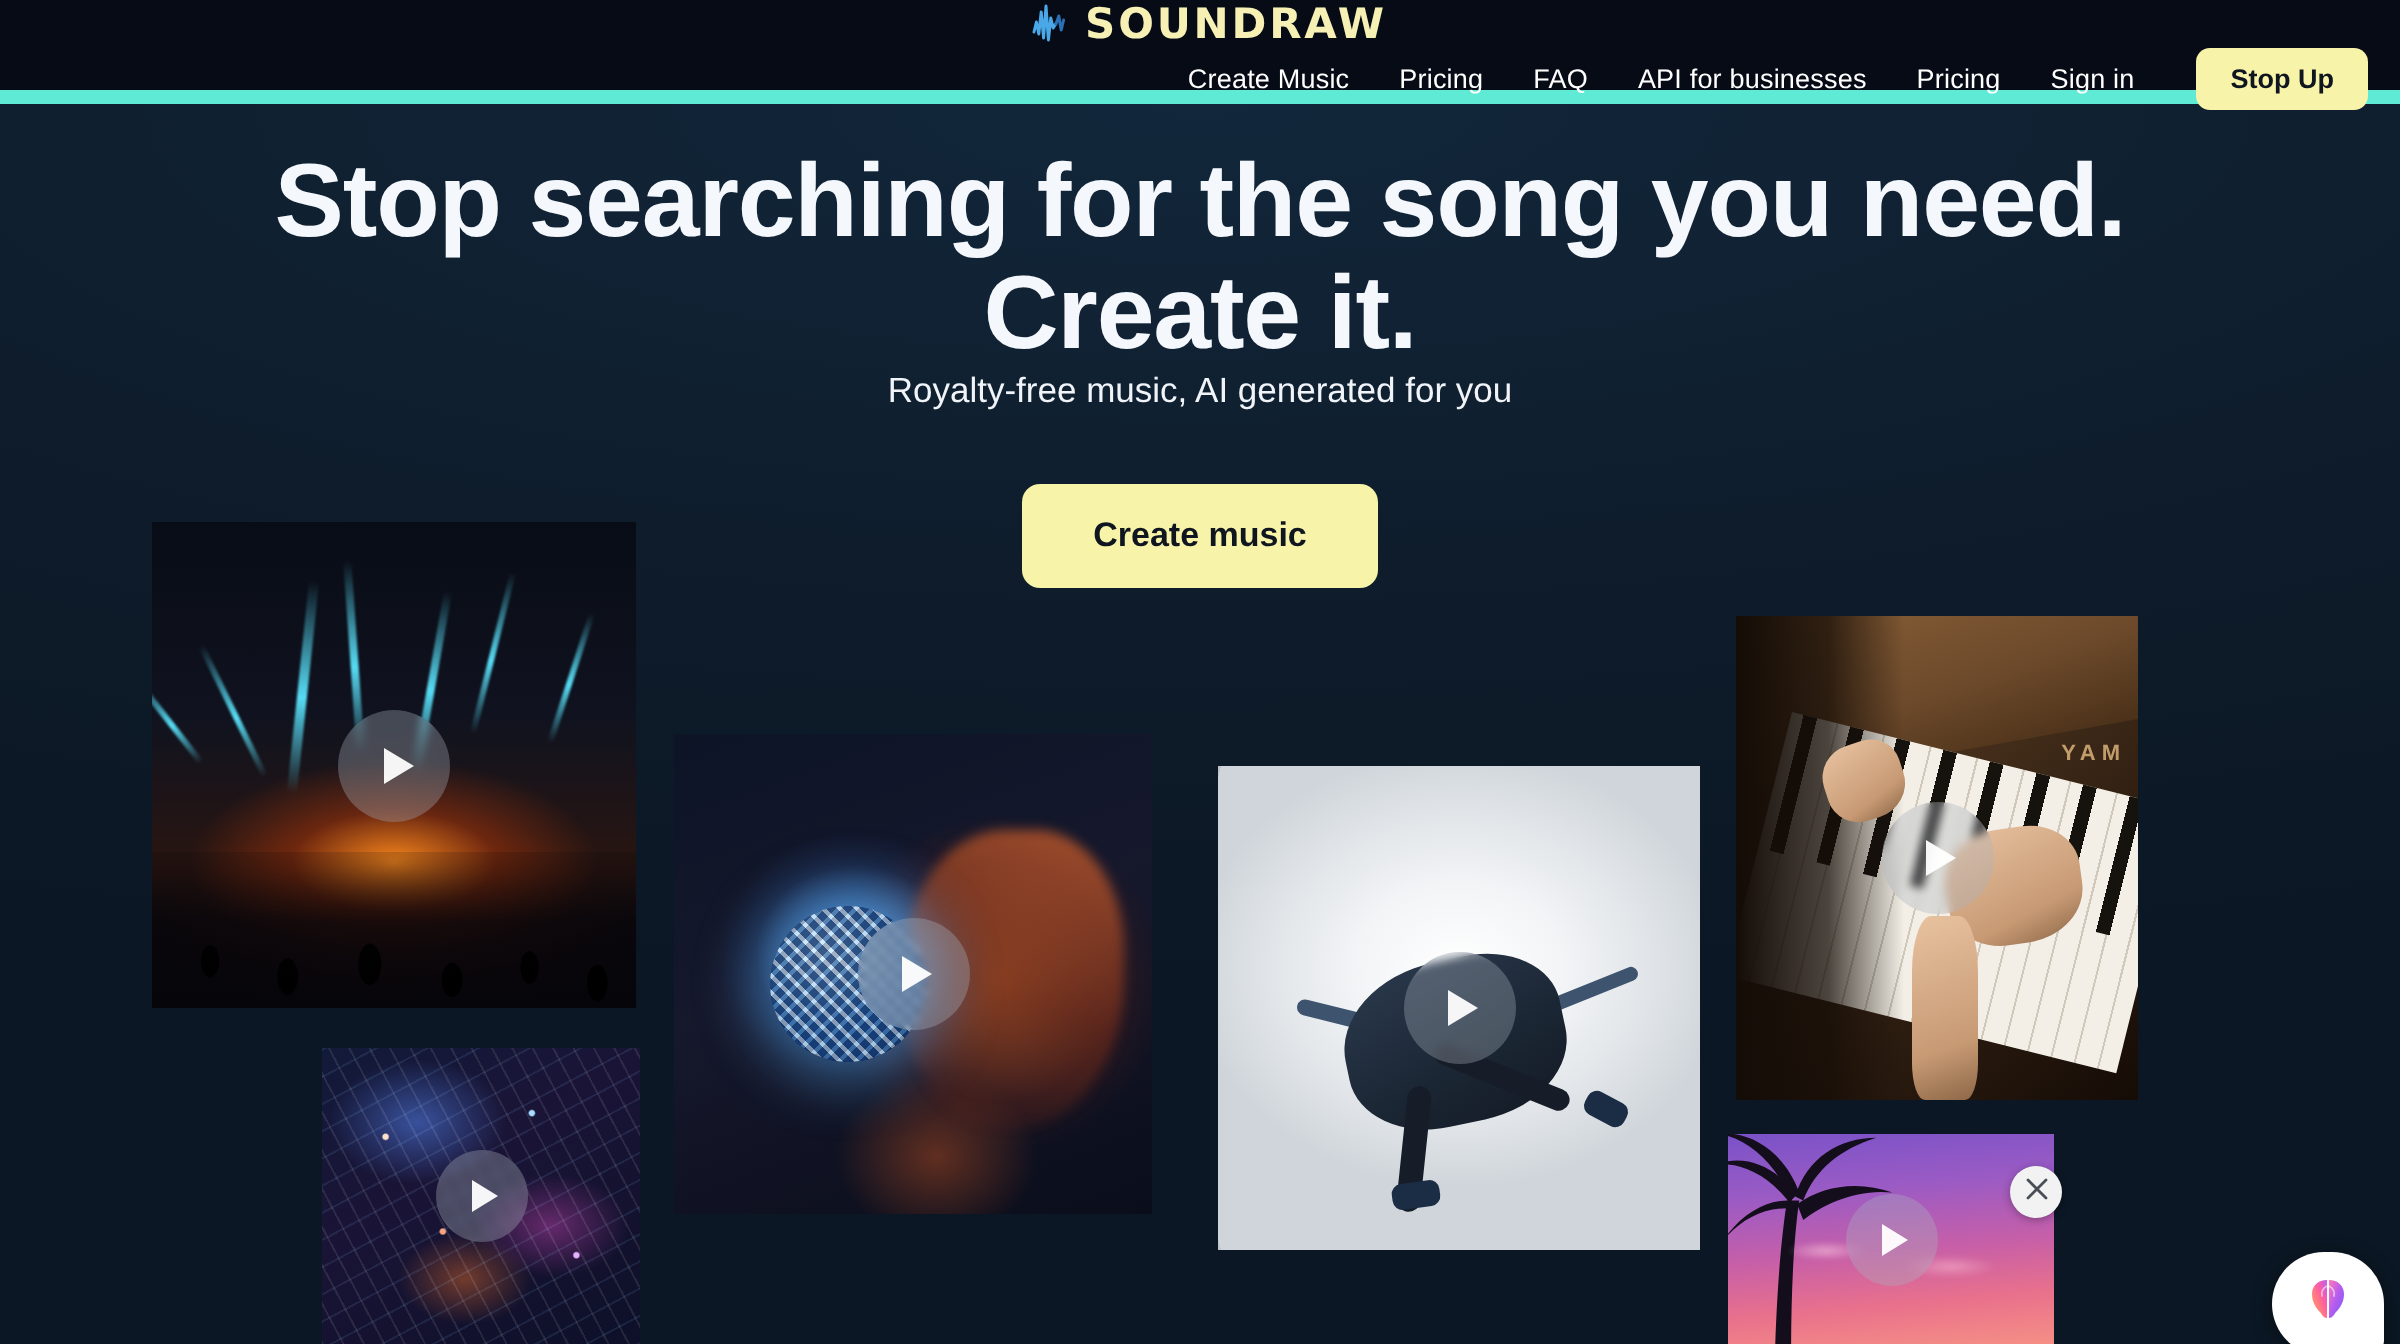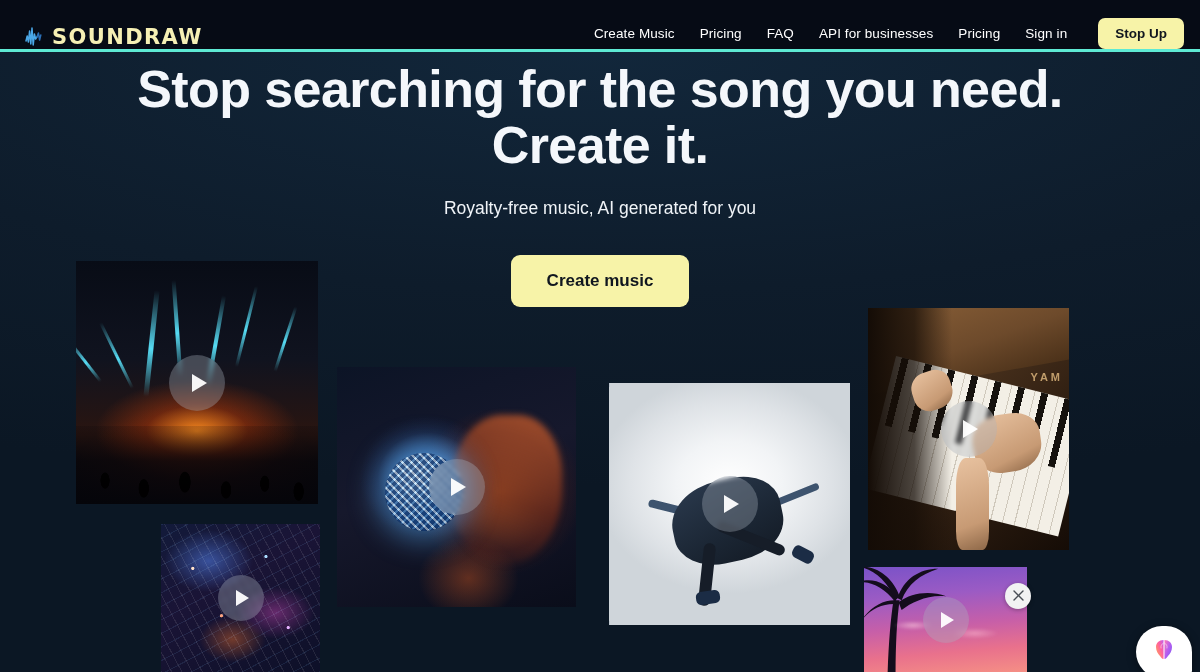--- a/index.html
+++ b/index.html
@@ -17,24 +17,25 @@
     content:""; position:absolute; inset:52px 0 0 0;
     background:
       radial-gradient(120% 70% at 50% 0%, #12273b 0%, #0e1c2b 55%, #0b1724 100%);
     pointer-events:none;
   }
 
   
   .header{
     position:absolute; top:0; left:0; right:0; height:52px;
     background:#060b15;
-    display:flex; align-items:flex-end;
+    display:flex; align-items:center;
     padding:0 16px 0 24px;
     z-index:40;
-    border-bottom:3px solid #5eead4;
+    border-bottom:7px solid #5eead4;
+    flex-direction:column;
   }
   .logo{ display:flex; align-items:center; gap:2px; cursor:pointer; }
   .logo-mark{ width:26px; height:24px; display:block; }
   .logo-text{
     font-size:21px; font-weight:700; letter-spacing:1.4px;
     color:#f6f0b4; line-height:1;
     font-family:"DejaVu Sans", sans-serif;
   }
   .nav{ margin-left:auto; display:flex; align-items:center; gap:25px; }
   .nav-link{
@@ -52,25 +53,26 @@
   
   .hero{ position:relative; z-index:10; padding-top:62px; text-align:center; }
   .eyebrow{
     font-size:11.5px; font-weight:600; letter-spacing:1.9px;
     background:linear-gradient(90deg,#6f9fd4 0%,#9dc2e4 35%,#e8f1fa 75%,#ffffff 100%);
     -webkit-background-clip:text; background-clip:text;
     -webkit-text-fill-color:transparent; color:#cfe0f2;
     display:inline-block;
   }
   .headline{
+    margin-top:12px;
     font-size:52px; font-weight:700; line-height:1.07;
     color:#f4f7fb; letter-spacing:-.6px;
   }
   .subtitle{
-    margin-top:25px; font-size:17.5px; color:#f0f4f8; font-weight:400;
+    font-size:17.5px; color:#f0f4f8; font-weight:400;
   }
   .cta{
     margin-top:36px; display:inline-block;
     background:#f7f3a8; color:#10161f;
     font-size:17px; font-weight:700;
     border:none; border-radius:9px;
     padding:16px 36px; cursor:pointer;
   }
 
   

